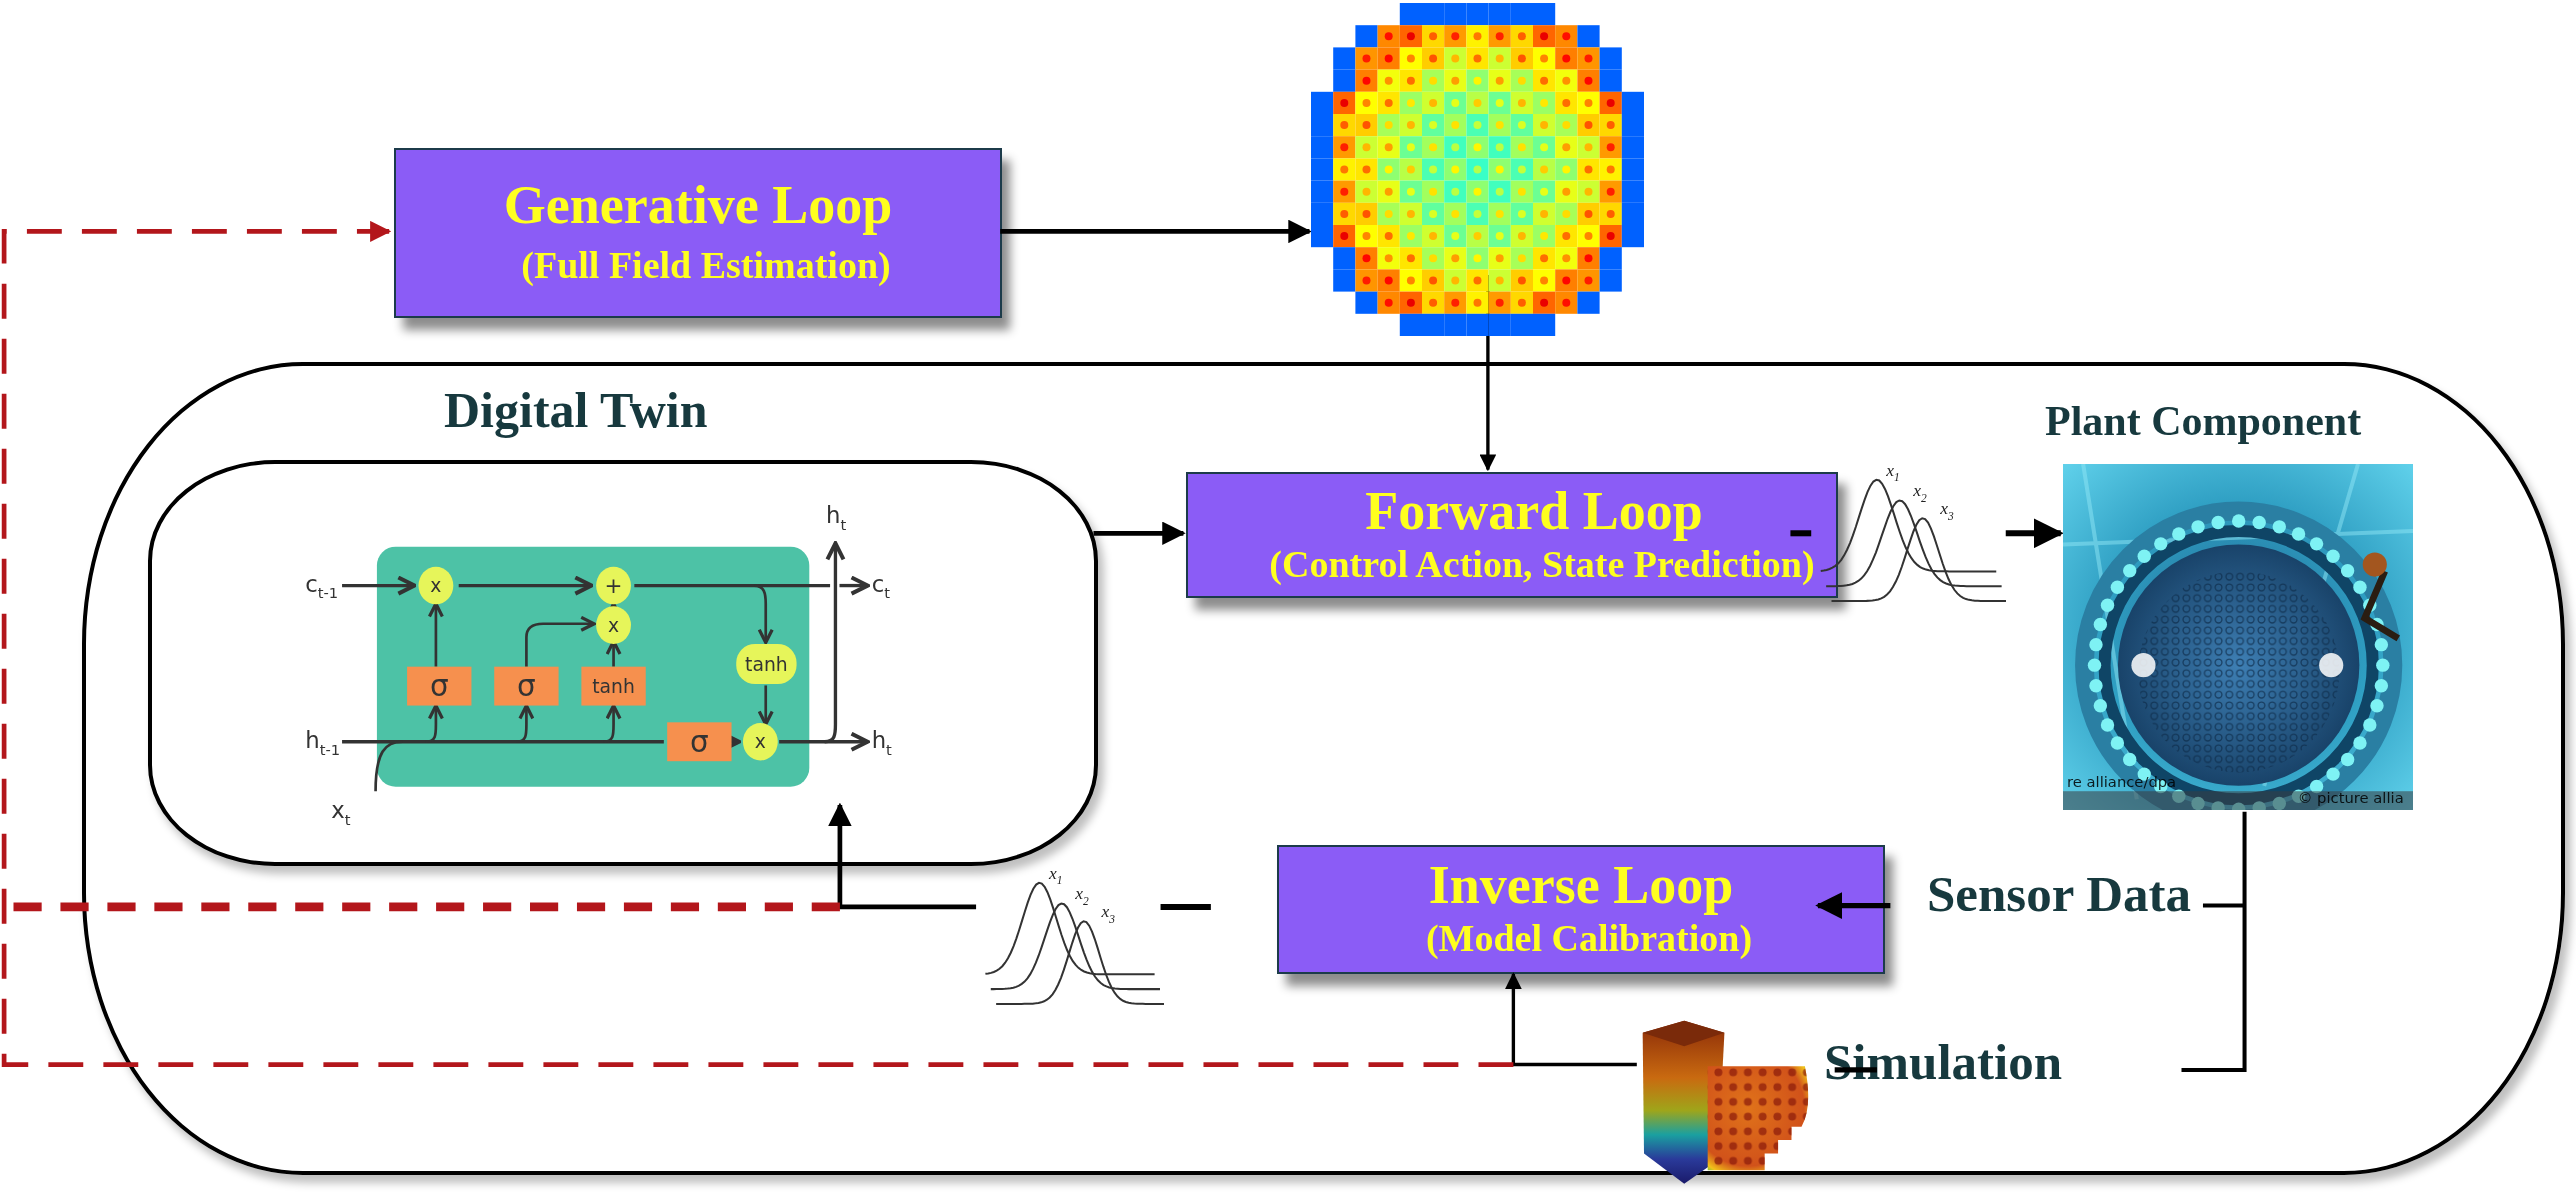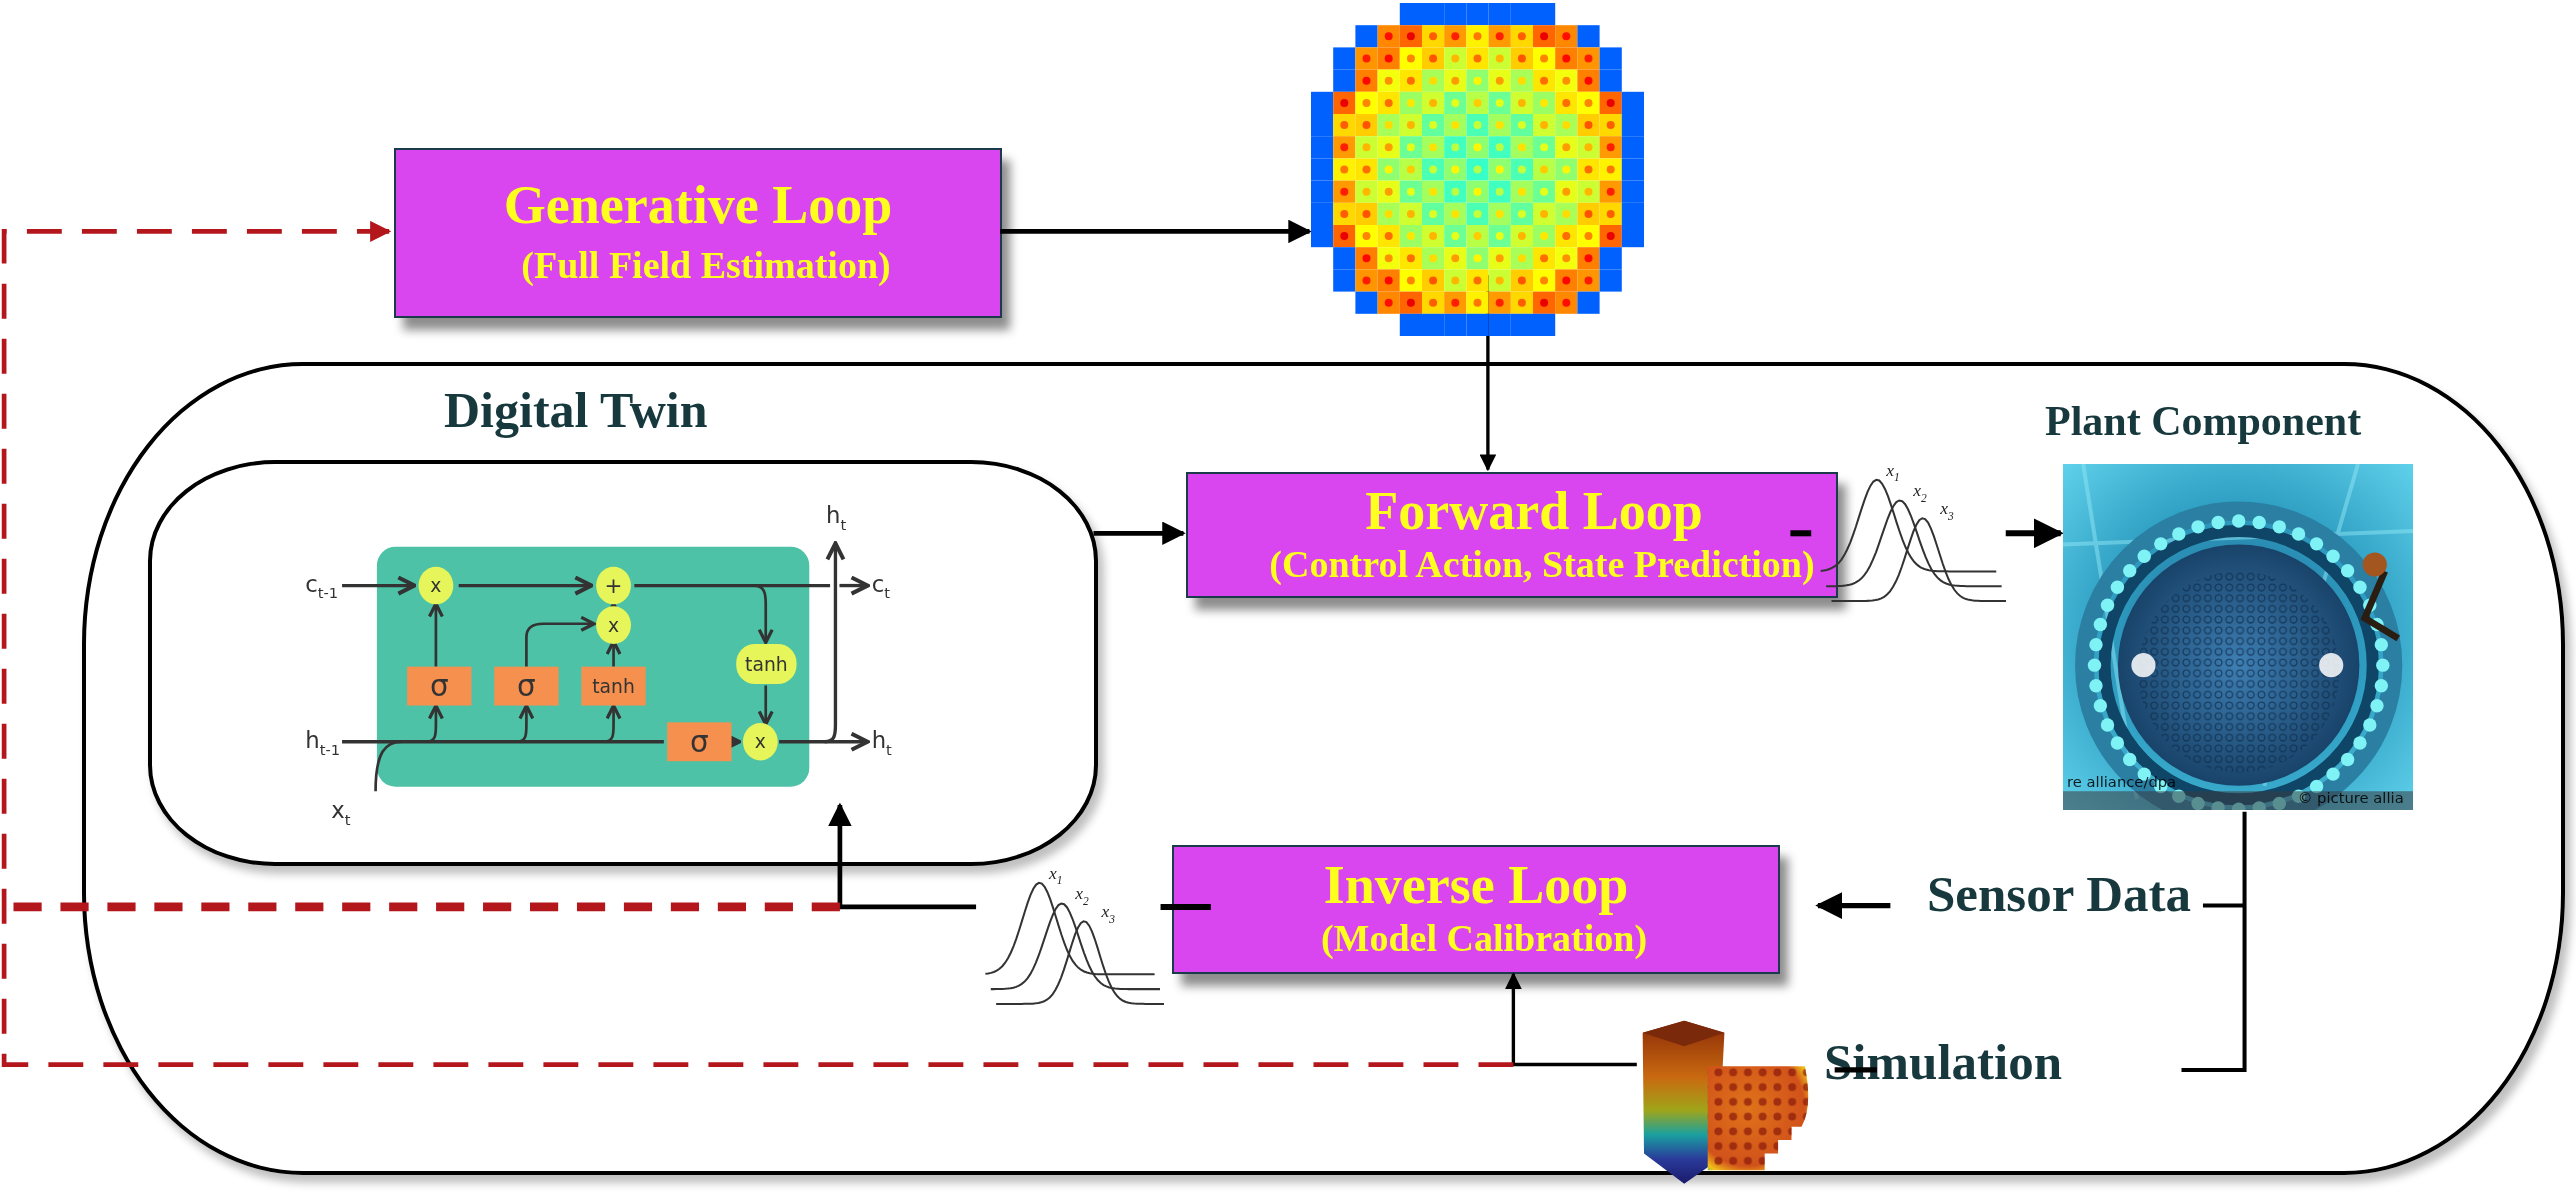--- a/index.html
+++ b/index.html
@@ -1,20 +1,20 @@
 <!DOCTYPE html>
 <html style="font-size:10.7px"><head>
 <meta charset="utf-8">
 <style>
   html, body { margin:0; padding:0; background:#ffffff; }
   body { width:2576px; height:1192px; position:relative; overflow:hidden; font-family:"Liberation Serif", serif; }
   .abs { position:absolute; }
   svg.layer { position:absolute; left:0; top:0; }
   .loop-box {
-    position:absolute; background:#d946ef; border:2px solid #1c3b4a;
+    position:absolute; background:#8b5cf6; border:2px solid #1c3b4a;
     box-shadow: 9.4px 12px 9.4px rgba(0,0,0,0.45);
     display:flex; flex-direction:column; align-items:center; justify-content:center;
     color:#ffff1e; font-family:"Liberation Serif", serif; font-weight:bold; text-align:center;
   }
   .loop-title { font-size:54px; line-height:1.05; }
   .loop-sub { font-size:38px; line-height:1.2; margin-top:9.4px;margin-left:16px; }
   .label-teal { position:absolute; color:#17393e; font-family:"Liberation Serif", serif; font-weight:bold; white-space:nowrap;margin-left:20px; }
   .dt-title { font-size:50px; }
   .pc-title { font-size:42px; }
   .side-label { font-size:51px; }
@@ -43,21 +43,21 @@
 <div class="loop-box" style="left:394px; top:148px; width:604px; height:166px;">
   <div class="loop-title">Generative Loop</div>
   <div class="loop-sub">(Full Field Estimation)</div>
 </div>
 
 <div class="loop-box" style="left:1186px; top:472px; width:604px; height:122px;padding-left:44px;">
   <div class="loop-title">Forward Loop</div>
   <div class="loop-sub" style="margin-top:2.7px;">(Control Action, State Prediction)</div>
 </div>
 
-<div class="loop-box" style="left:1172px; top:845px; width:604px; height:125px;text-align:center;">
+<div class="loop-box" style="left:1277px; top:845px; width:604px; height:125px;text-align:center;">
   <div class="loop-title">Inverse Loop</div>
   <div class="loop-sub" style="margin-top:2.7px;">(Model Calibration)</div>
 </div>
 
 <div class="label-teal side-label" style="left:1907px; top:865px;">Sensor Data</div>
 <div class="label-teal side-label" style="left:1804px; top:1033px;">Simulation</div>
 
 <svg class="layer" width="2576" height="1192" viewBox="0 0 3840 1777">
   <defs>
     <marker id="ah" viewBox="0 0 10 10" refX="9" refY="5" markerWidth="5" markerHeight="5" orient="auto">

